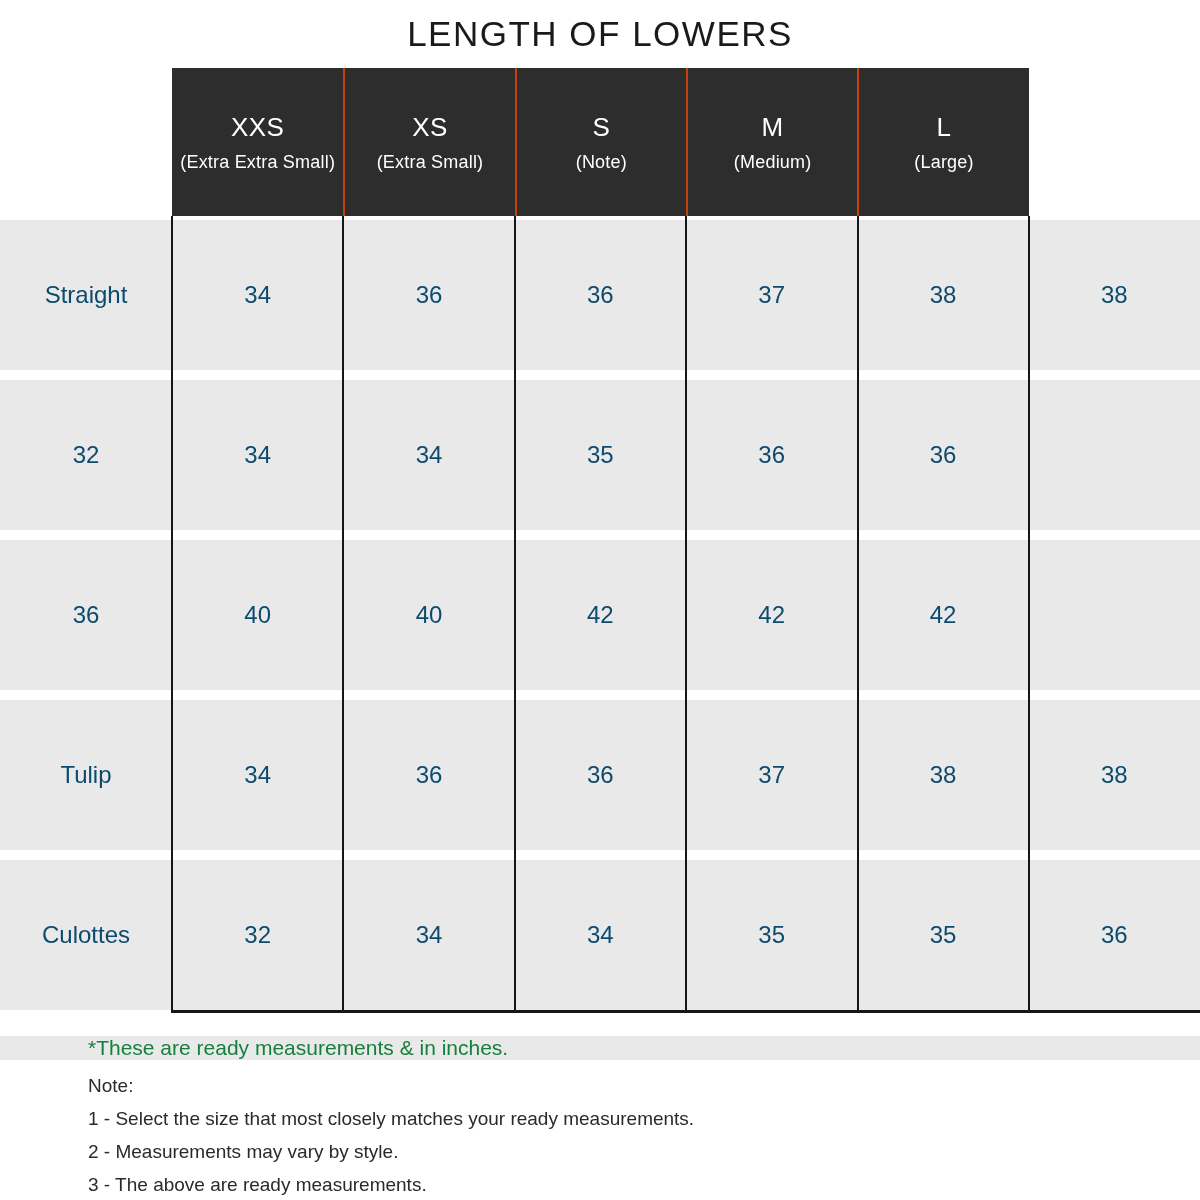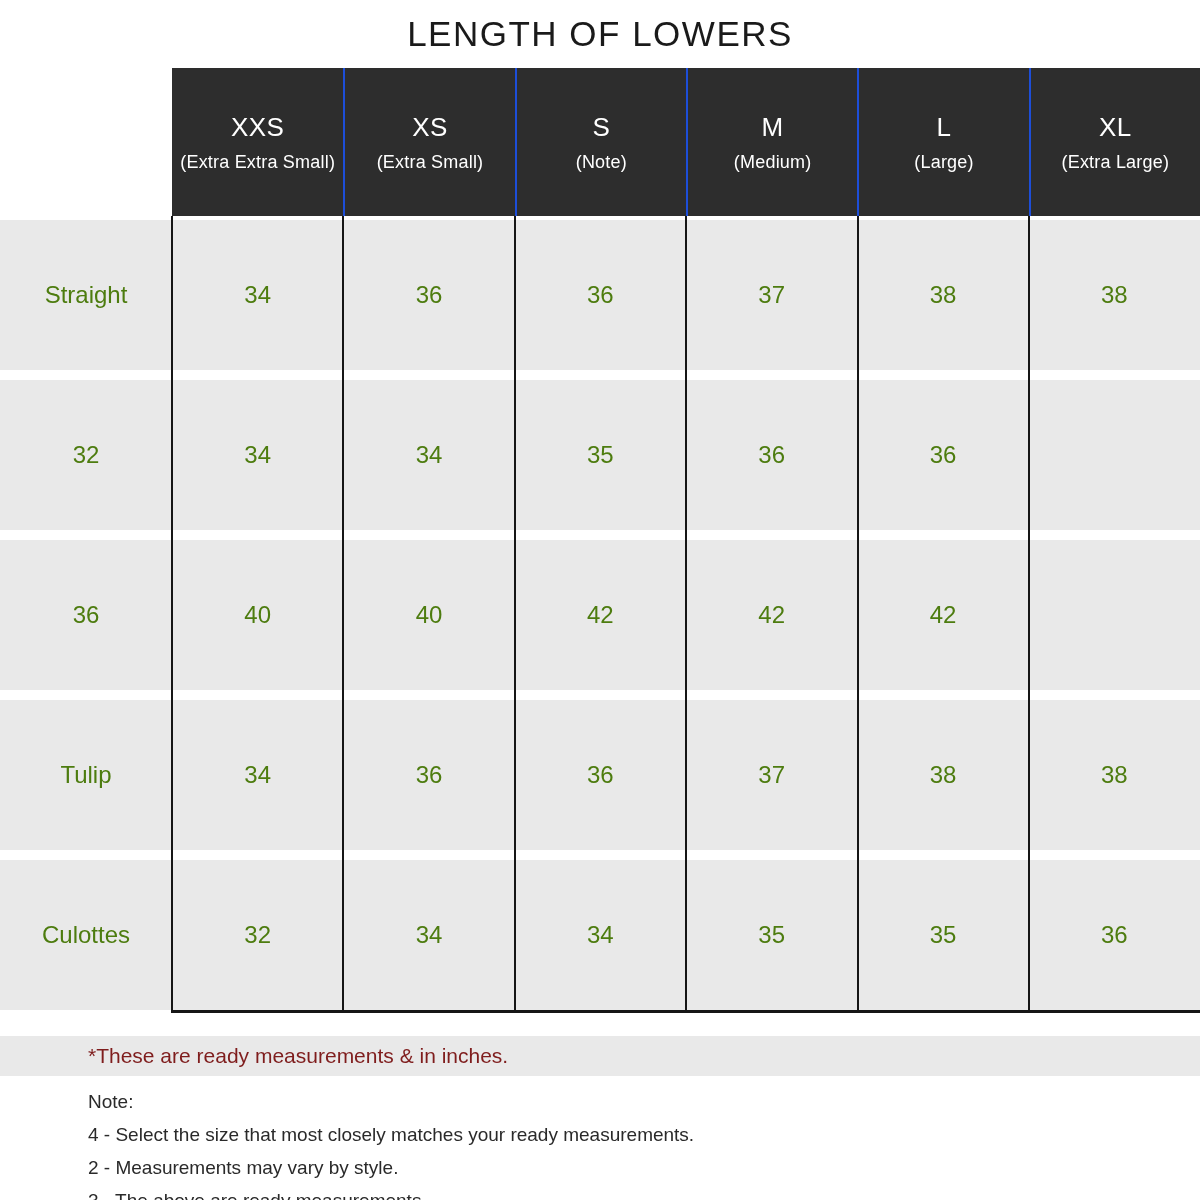--- a/index.html
+++ b/index.html
@@ -37,63 +37,63 @@
   .header-cell {
     background: #2d2d2d;
     color: #ffffff;
     display: flex;
     flex-direction: column;
     align-items: center;
     justify-content: center;
     gap: 9px;
     text-align: center;
   }
-  .header-cell.sep { border-left: 2px solid #1d4ed8; }
+  .header-cell.sep { border-left: 2px solid #c2410c; }
   .size-code { font-size: 26px; letter-spacing: 0.5px; }
   .size-sub { font-size: 18px; letter-spacing: 0.2px; }
   .t-row {
     display: grid;
     grid-template-columns: 172px repeat(6, 1fr);
     height: 150px;
     background: #e9e9e9;
     margin-top: 10px;
   }
   .t-row.first { margin-top: 4px; }
   .cell {
     display: flex;
     align-items: center;
     justify-content: center;
     font-size: 24px;
-    color: #4d7c0f;
+    color: #0c4a6e;
   }
   .row-label { font-size: 24px; }
   .v-line {
     position: absolute;
     top: 148px;
     width: 2px;
     height: 794px;
     background: #161616;
   }
   .h-line {
     position: absolute;
     left: 171px;
     right: 0;
     top: 942px;
     height: 3px;
     background: #161616;
   }
   .footnote-strip {
     margin-top: 23px;
-    height: 40px;
+    height: 24px;
     background: #e9e9e9;
     display: flex;
     align-items: center;
     padding-left: 88px;
     font-size: 21px;
-    color: #7f1d1d;
+    color: #15803d;
   }
   .notes {
     margin: 9px 0 0 88px;
     font-size: 19px;
     line-height: 33px;
     color: #2a2a2a;
   }
 </style>
 </head>
 <body>
@@ -118,24 +118,20 @@
         <span class="size-code">S</span>
         <span class="size-sub">(Note)</span>
       </div>
       <div class="header-cell sep">
         <span class="size-code">M</span>
         <span class="size-sub">(Medium)</span>
       </div>
       <div class="header-cell sep">
         <span class="size-code">L</span>
         <span class="size-sub">(Large)</span>
-      </div>
-      <div class="header-cell sep">
-        <span class="size-code">XL</span>
-        <span class="size-sub">(Extra Large)</span>
       </div>
     </div>
 
     <div class="t-row first">
       <div class="cell row-label">Straight</div>
       <div class="cell">34</div>
       <div class="cell">36</div>
       <div class="cell">36</div>
       <div class="cell">37</div>
       <div class="cell">38</div>
@@ -188,18 +184,18 @@
     <div class="v-line" style="left:1028px"></div>
     <div class="h-line"></div>
   </div>
 
   <div class="footnote-strip">
     <span>*These are ready measurements &amp; in inches.</span>
   </div>
 
   <div class="notes">
     <div>Note:</div>
-    <div>4 - Select the size that most closely matches your ready measurements.</div>
+    <div>1 - Select the size that most closely matches your ready measurements.</div>
     <div>2 - Measurements may vary by style.</div>
     <div>3 - The above are ready measurements.</div>
   </div>
 
 </div>
 
 </body></html>

